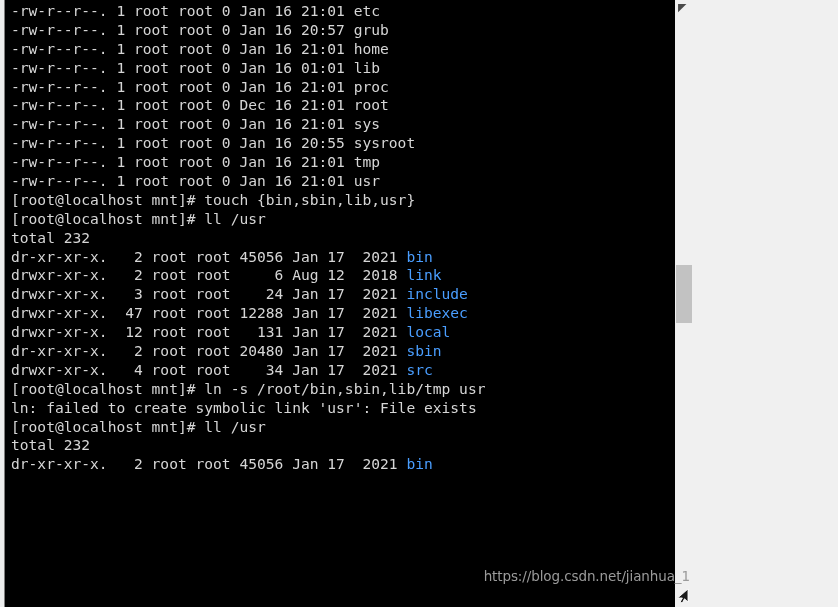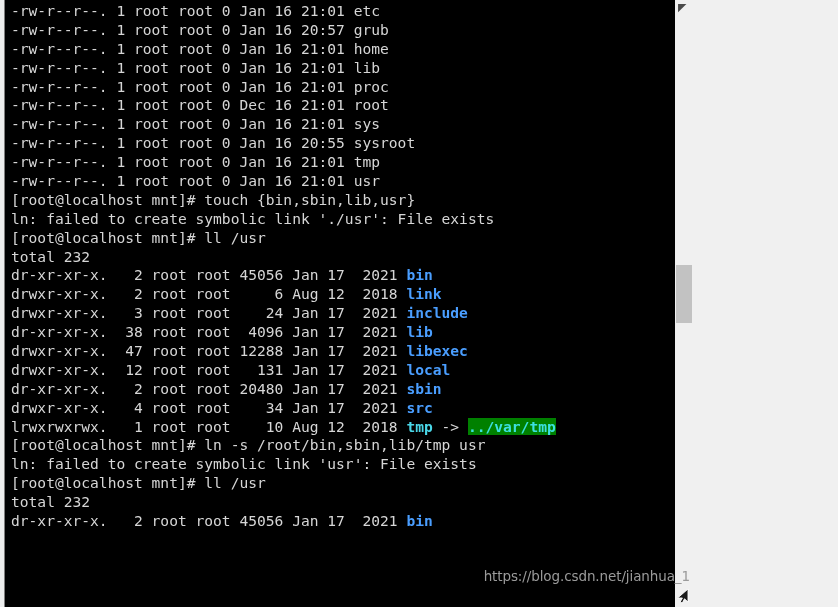--- a/index.html
+++ b/index.html
@@ -64,21 +64,21 @@
     line-height: 18.9px;
     font-size: 14.6px;
     white-space: pre;
     color: #d6d6d6;
     letter-spacing: 0px;
   }
 
   
   .c-dir {
     color: #4a9eff;
-    font-weight: bold;
+    font-weight: normal;
   }
   .c-link {
     color: #4ad7e8;
     font-weight: bold;
   }
   .c-orphan {
     color: #3ce0e0;
     background: #008000;
     font-weight: bold;
   }
@@ -150,40 +150,37 @@
 <div id="screen">
 
   <div class="left-gutter"></div>
   <div class="left-gutter-seam"></div>
 
   <div class="term">
     <div class="term-lines" id="term-lines">
         <div class="line"><span class="c-plain">-rw-r--r--. 1 root root 0 Jan 16 21:01 etc</span></div>
         <div class="line"><span class="c-plain">-rw-r--r--. 1 root root 0 Jan 16 20:57 grub</span></div>
         <div class="line"><span class="c-plain">-rw-r--r--. 1 root root 0 Jan 16 21:01 home</span></div>
-        <div class="line"><span class="c-plain">-rw-r--r--. 1 root root 0 Jan 16 21:01 lib</span></div>
+        <div class="line"><span class="c-plain">-rw-r--r--. 1 root root 0 Jan 16 01:01 lib</span></div>
         <div class="line"><span class="c-plain">-rw-r--r--. 1 root root 0 Jan 16 21:01 proc</span></div>
         <div class="line"><span class="c-plain">-rw-r--r--. 1 root root 0 Dec 16 21:01 root</span></div>
         <div class="line"><span class="c-plain">-rw-r--r--. 1 root root 0 Jan 16 21:01 sys</span></div>
         <div class="line"><span class="c-plain">-rw-r--r--. 1 root root 0 Jan 16 20:55 sysroot</span></div>
         <div class="line"><span class="c-plain">-rw-r--r--. 1 root root 0 Jan 16 21:01 tmp</span></div>
         <div class="line"><span class="c-plain">-rw-r--r--. 1 root root 0 Jan 16 21:01 usr</span></div>
         <div class="line"><span class="c-plain">[root@localhost mnt]# touch {bin,sbin,lib,usr}</span></div>
-        <div class="line"><span class="c-plain">ln: failed to create symbolic link './usr': File exists</span></div>
         <div class="line"><span class="c-plain">[root@localhost mnt]# ll /usr</span></div>
         <div class="line"><span class="c-plain">total 232</span></div>
         <div class="line"><span class="c-plain">dr-xr-xr-x.   2 root root 45056 Jan 17  2021 </span><span class="c-dir">bin</span></div>
         <div class="line"><span class="c-plain">drwxr-xr-x.   2 root root     6 Aug 12  2018 </span><span class="c-dir">link</span></div>
         <div class="line"><span class="c-plain">drwxr-xr-x.   3 root root    24 Jan 17  2021 </span><span class="c-dir">include</span></div>
-        <div class="line"><span class="c-plain">dr-xr-xr-x.  38 root root  4096 Jan 17  2021 </span><span class="c-dir">lib</span></div>
         <div class="line"><span class="c-plain">drwxr-xr-x.  47 root root 12288 Jan 17  2021 </span><span class="c-dir">libexec</span></div>
         <div class="line"><span class="c-plain">drwxr-xr-x.  12 root root   131 Jan 17  2021 </span><span class="c-dir">local</span></div>
         <div class="line"><span class="c-plain">dr-xr-xr-x.   2 root root 20480 Jan 17  2021 </span><span class="c-dir">sbin</span></div>
         <div class="line"><span class="c-plain">drwxr-xr-x.   4 root root    34 Jan 17  2021 </span><span class="c-dir">src</span></div>
-        <div class="line"><span class="c-plain">lrwxrwxrwx.   1 root root    10 Aug 12  2018 </span><span class="c-link">tmp</span><span class="c-plain"> -&gt; </span><span class="c-orphan">../var/tmp</span></div>
         <div class="line"><span class="c-plain">[root@localhost mnt]# ln -s /root/bin,sbin,lib/tmp usr</span></div>
         <div class="line"><span class="c-plain">ln: failed to create symbolic link 'usr': File exists</span></div>
         <div class="line"><span class="c-plain">[root@localhost mnt]# ll /usr</span></div>
         <div class="line"><span class="c-plain">total 232</span></div>
         <div class="line"><span class="c-plain">dr-xr-xr-x.   2 root root 45056 Jan 17  2021 </span><span class="c-dir">bin</span></div>
       </div>
   </div>
 
   <div class="scrollbar">
     <div class="sb-track"></div>

